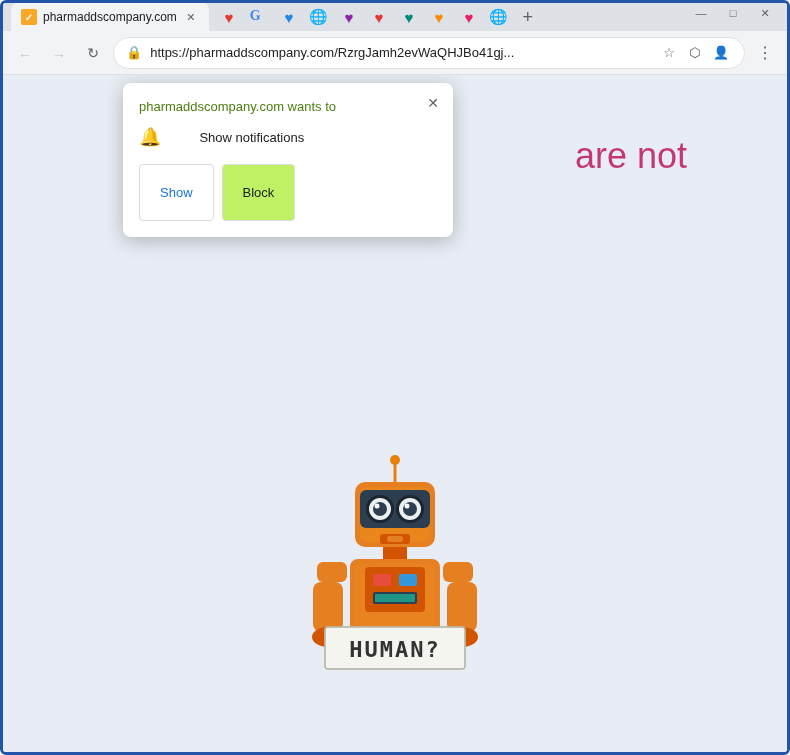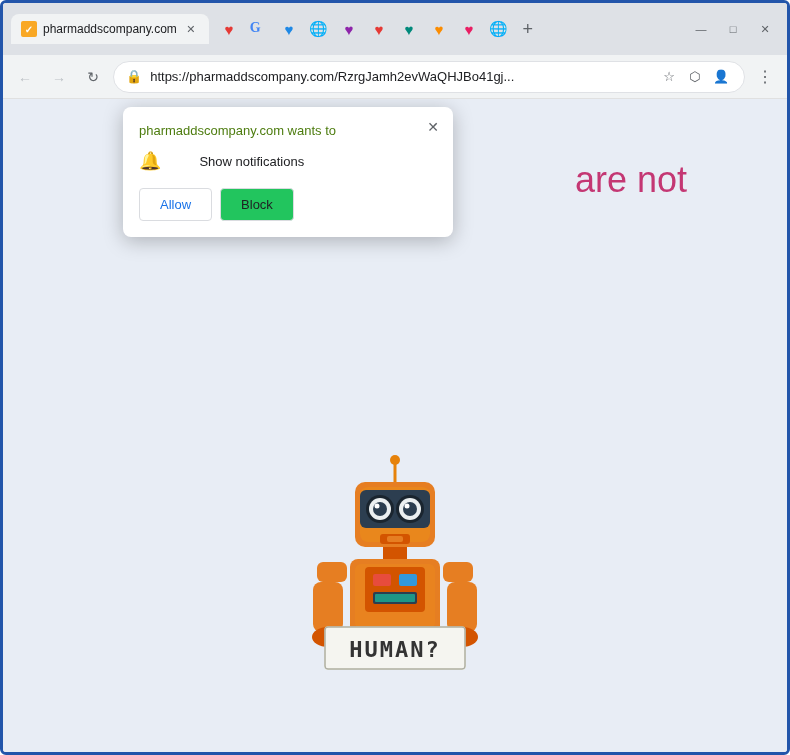--- a/index.html
+++ b/index.html
@@ -20,22 +20,21 @@
       display: flex;
       flex-direction: column;
       overflow: hidden;
       background: #f1f3f4;
     }
 
     
     .title-bar {
       background: #dee1e6;
       display: flex;
-      align-items: center;
-      height: 52px;
+      height: 28px;
       padding: 0 8px;
       gap: 4px;
     }
 
     .tab-bar {
       display: flex;
       align-items: center;
       flex: 1;
       gap: 2px;
       overflow: hidden;
@@ -293,24 +292,24 @@
       border: 1px solid #dadce0;
       border-radius: 4px;
       background: white;
       font-size: 13px;
       color: #1a73e8;
       cursor: pointer;
       font-weight: 500;
     }
 
     .btn-block {
-      padding: 8px 20px;
+      padding: 20px 20px;
       border: 1px solid #dadce0;
       border-radius: 4px;
-      background: #22c55e;
+      background: #bef264;
       font-size: 13px;
       color: #202124;
       cursor: pointer;
     }
 
     
     .page-text {
       position: absolute;
       top: 60px;
       right: 100px;
@@ -480,21 +479,21 @@
   <div class="page-content">
 
     <div class="permission-popup">
       <div class="popup-close">✕</div>
       <div class="popup-title">pharmaddscompany.com wants to</div>
       <div class="popup-row">
         <span class="bell-icon">🔔</span>
         <span class="popup-row-label">Show notifications</span>
       </div>
       <div class="popup-buttons">
-        <button class="btn-allow">Allow</button>
+        <button class="btn-allow">Show</button>
         <button class="btn-block">Block</button>
       </div>
     </div>
 
     <div class="page-text">are not</div>
 
     <div class="robot-container">
       <svg class="robot-svg" viewBox="0 0 200 220" xmlns="http://www.w3.org/2000/svg">
 
         <line x1="100" y1="30" x2="100" y2="10" stroke="#e6820a" stroke-width="3"></line>

